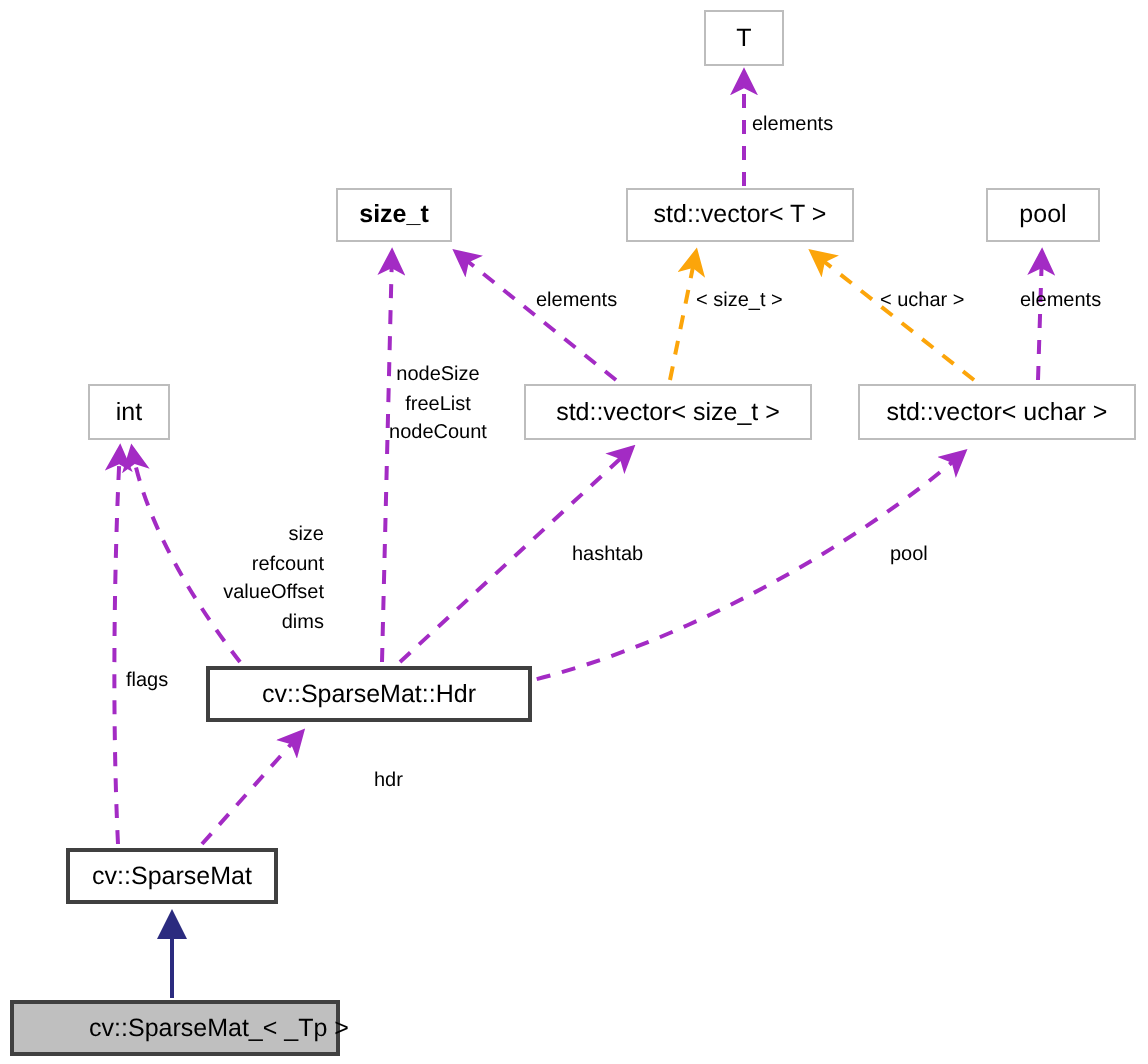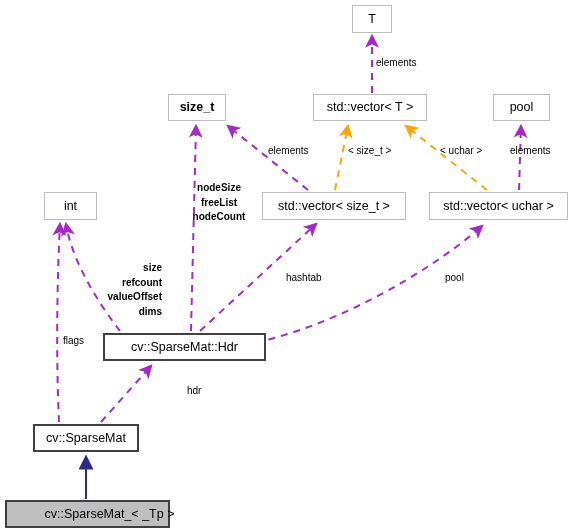--- a/index.html
+++ b/index.html
@@ -49,21 +49,20 @@
     position: absolute;
     color: #000000;
     font-size: 10px;
     line-height: 14px;
     white-space: nowrap;
     text-align: center;
     z-index: 4;
   }
   .edge-label.multi {
     line-height: 14.5px;
-    font-weight: bold;
   }
 </style>
 </head>
 <body>
 
 <div id="diagram">
 
   <svg id="edges" viewBox="0 0 574 532" width="574" height="532" xmlns="http://www.w3.org/2000/svg">
     <defs>
       <marker id="arrow-purple" viewBox="0 0 12 12" refX="10" refY="6" markerWidth="7" markerHeight="7" orient="auto-start-reverse">
@@ -135,21 +134,21 @@
   </div>
 
   <div class="node" style="left:313px;top:94px;width:114px;height:27px;">
     <span>std::vector&lt; T &gt;</span>
   </div>
 
   <div class="node" style="left:493px;top:94px;width:57px;height:27px;">
     <span>pool</span>
   </div>
 
-  <div class="node" style="left:44px;top:192px;width:53px;height:28px;">
+  <div class="node" style="left:44px;top:192px;width:41px;height:28px;">
     <span>int</span>
   </div>
 
   <div class="node" style="left:429px;top:192px;width:139px;height:28px;">
     <span>std::vector&lt; uchar &gt;</span>
   </div>
 
   <div class="node" style="left:262px;top:192px;width:144px;height:28px;">
     <span>std::vector&lt; size_t &gt;</span>
   </div>

